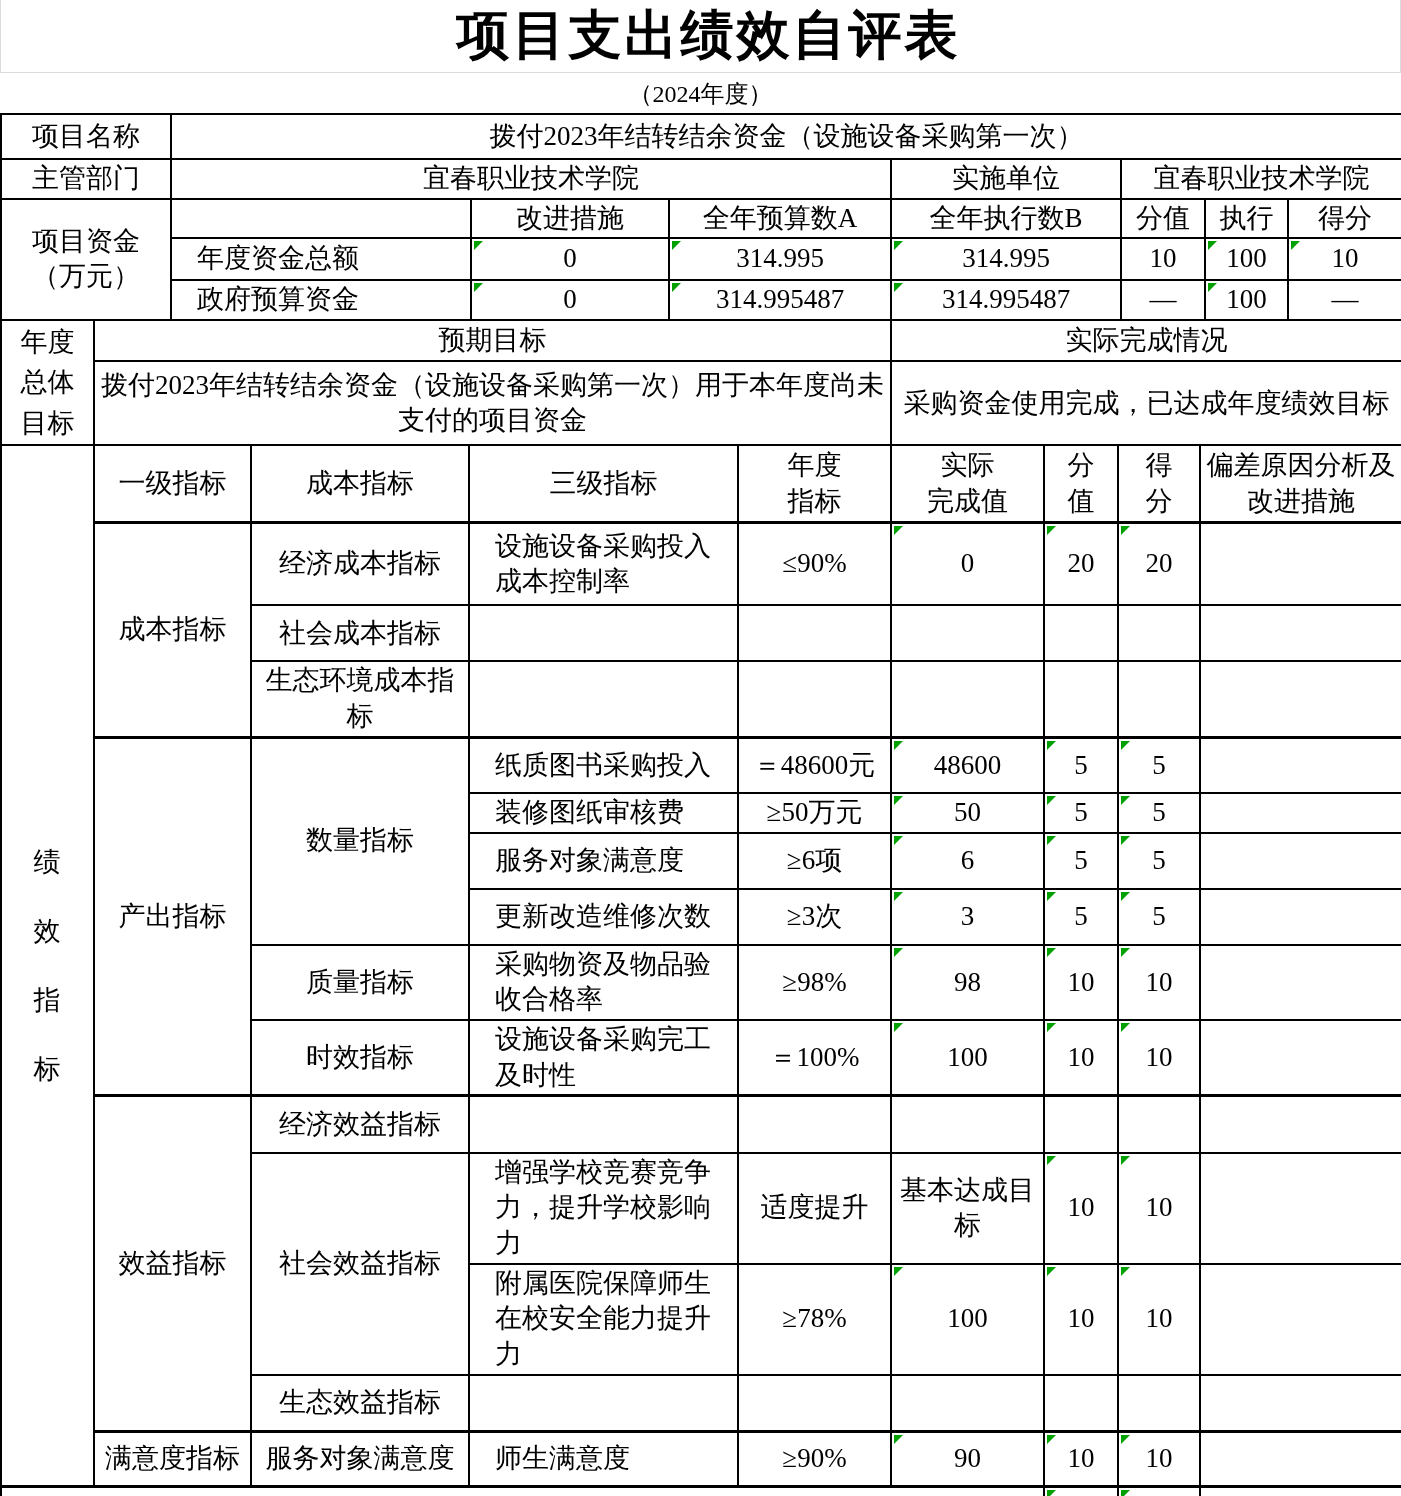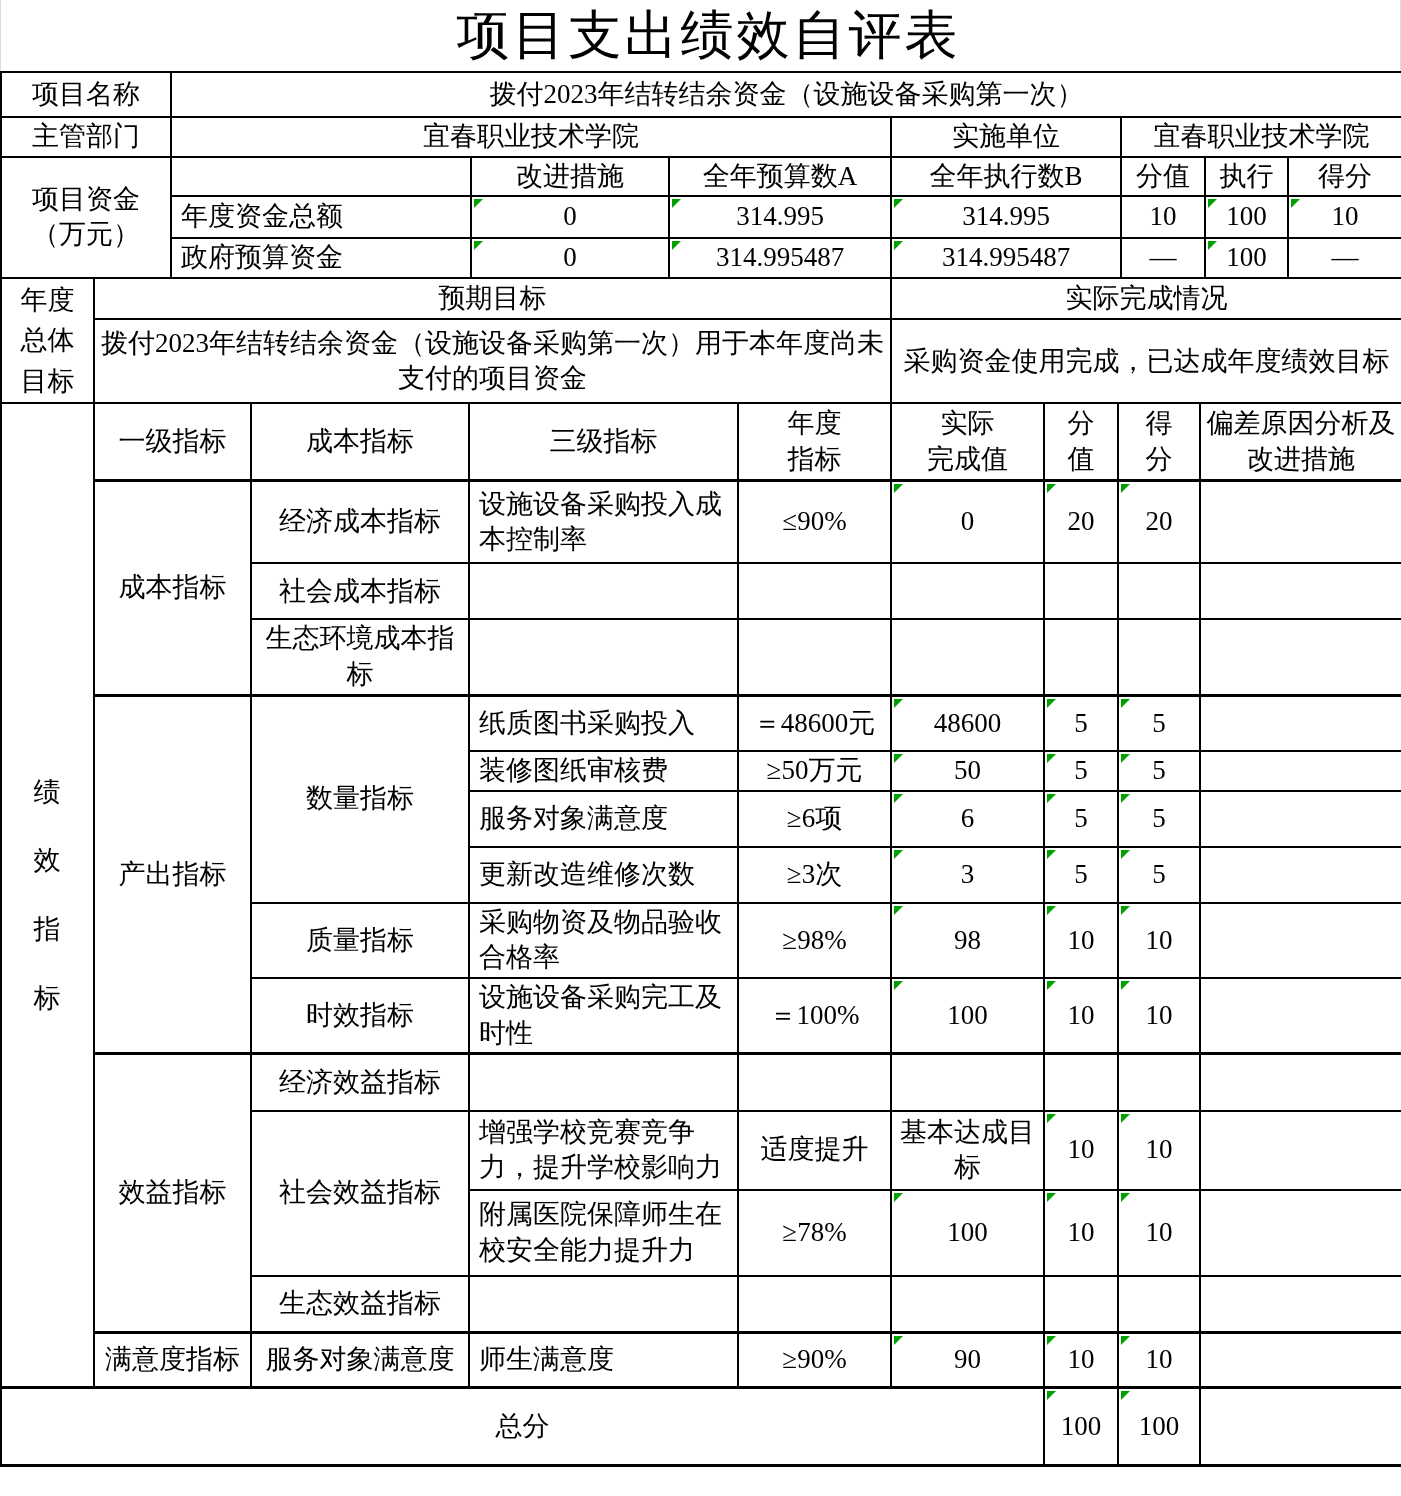--- a/index.html
+++ b/index.html
@@ -4,59 +4,60 @@
 <style>
   html,body { margin:0; padding:0; background:#ffffff; }
   body { width:1401px; font-family:"Liberation Serif","DejaVu Serif",serif; color:#000; }
   .sheet { width:1401px; }
 
   .title-row {
     height:73px; box-sizing:border-box;
     border-left:1px solid #dcdcdc; border-right:1px solid #dcdcdc; border-bottom:1px solid #dcdcdc;
     display:flex; align-items:center; justify-content:center;
     font-family:"Liberation Sans","DejaVu Sans",sans-serif;
-    font-size:53px; font-weight:400; letter-spacing:3px;padding-left:16px;
+    font-size:53px; font-weight:700; letter-spacing:3px;padding-left:16px;
   }
   .subtitle-row {
     height:42px; box-sizing:border-box;
     display:flex; align-items:center; justify-content:center;
     font-size:24px;
   }
 
   table { border-collapse:collapse; table-layout:fixed; width:1401px; margin-top:-2px; }
   td {
     border:2px solid #000;
     font-size:27px; line-height:1.32;
     text-align:center; vertical-align:middle;
     padding:1px 4px; box-sizing:border-box;
     position:relative; overflow:hidden;
     word-break:break-word;
   }
   .pre  { white-space:pre-line; }
-  .left { text-align:left; padding-left:9px; }
+  .left { text-align:left; padding-left:25px; }
   .vlabel { line-height:2.55; letter-spacing:1px; }
   .goal-label { line-height:1.5; }
 
   
   .tri::before {
     content:""; position:absolute; top:2px; left:2px;
     width:0; height:0;
     border-top:9px solid #00A000;
     border-right:9px solid transparent;
   }
   
   .bt3 { border-top-width:3px; }
   .bb3 { border-bottom-width:3px; }
 </style>
 </head>
 <body>
 
 <div class="sheet">
 
   <div class="title-row">项目支出绩效自评表</div>
+  <div class="subtitle-row">（2024年度）</div>
 
   <table>
     <colgroup>
         <col style="width:170px">
         <col style="width:720px">
         <col style="width:230px">
         <col style="width:281px">
       </colgroup>
     <tbody>
         <tr style="height:45px">

